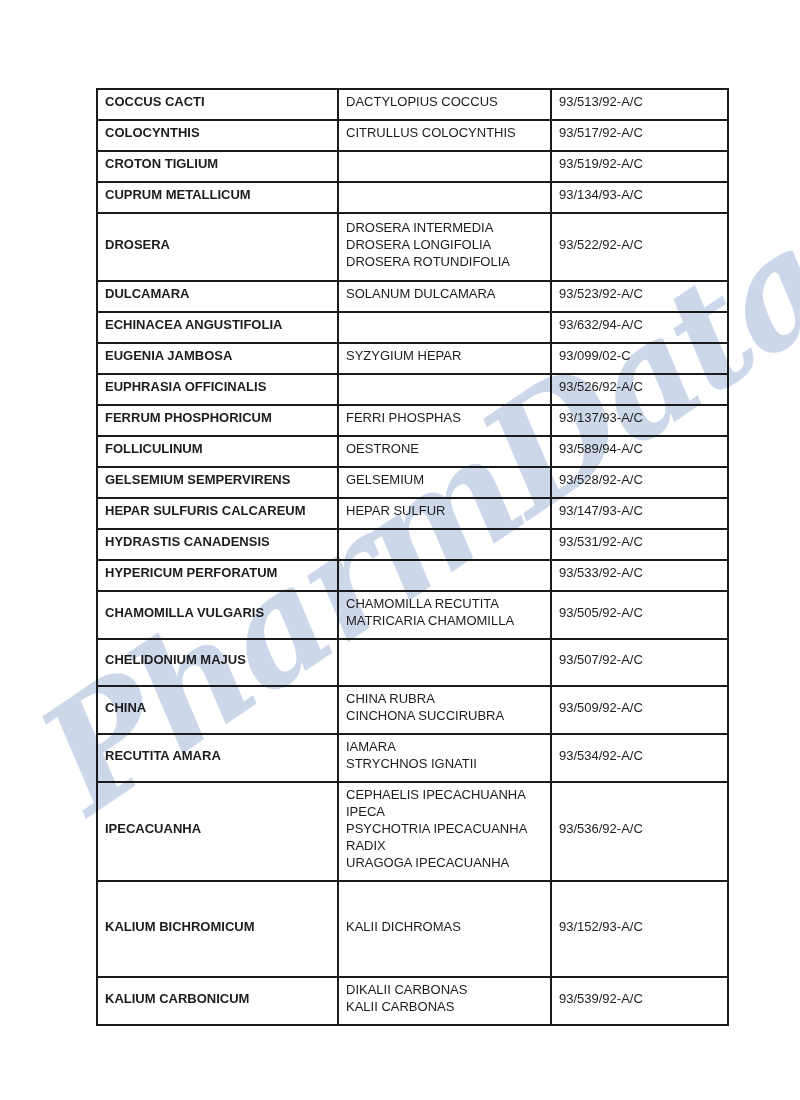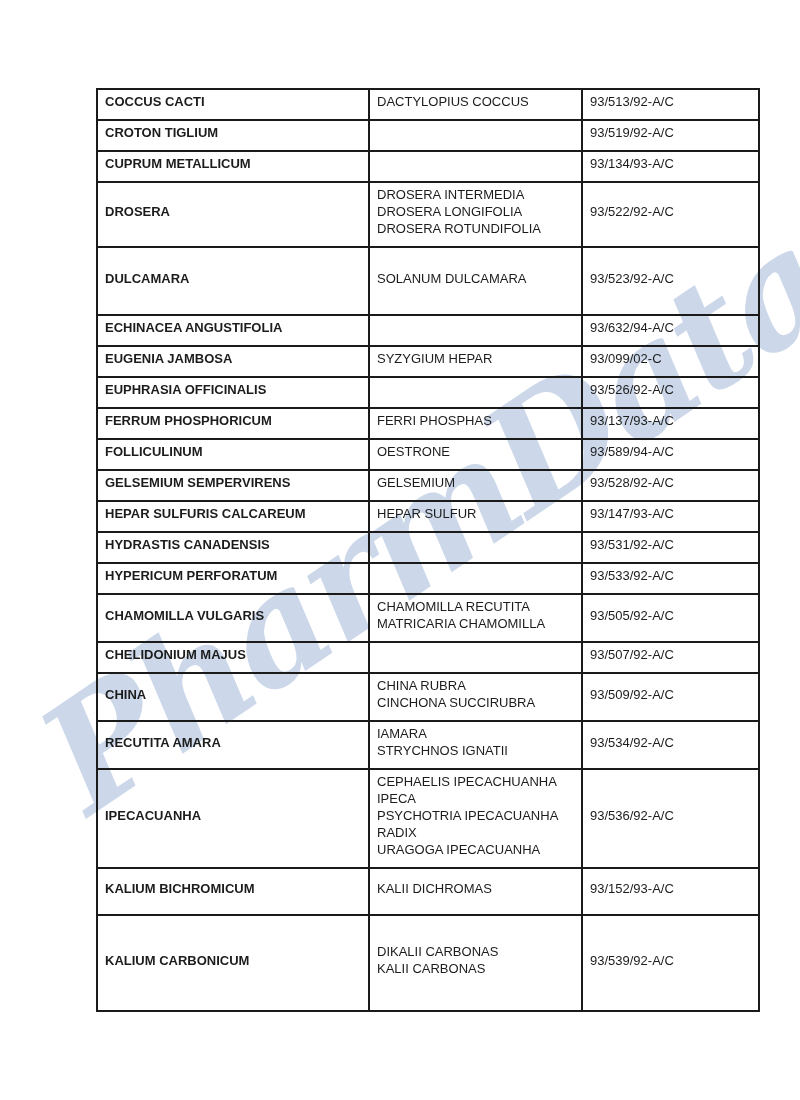--- a/index.html
+++ b/index.html
@@ -43,21 +43,21 @@
   }
   table.registry td {
     border: 2px solid #1a1a1a;
     vertical-align: middle;
     padding: 3px 8px 9px 7px;
     font-size: 13px;
     line-height: 17px;
     background: transparent;
     overflow: hidden;
   }
-  td.c1 { width: 272px; font-weight: 700; }
+  td.c1 { width: 241px; font-weight: 700; }
   td.c2 { width: 213px; }
   td.c3 { width: 177px; }
   tbody tr { height: 29px; }
   tbody tr:nth-child(5)  { height: 68px; }  
   tbody tr:nth-child(17),
   tbody tr:nth-child(19),
   tbody tr:nth-child(20),
   tbody tr:nth-child(23) { height: 47px; }  
   tbody tr:nth-child(21) { height: 96px; }  
   .syn-line { display: block; }
@@ -71,20 +71,27 @@
   <table class="registry">
     <tbody>
   <tr>
     <td class="c1">COCCUS CACTI</td>
     <td class="c2">
             <span class="syn-line">DACTYLOPIUS COCCUS</span>
           </td>
     <td class="c3">93/513/92-A/C</td>
   </tr>
 
+  <tr>
+    <td class="c1">COLOCYNTHIS</td>
+    <td class="c2">
+            <span class="syn-line">CITRULLUS COLOCYNTHIS</span>
+          </td>
+    <td class="c3">93/517/92-A/C</td>
+  </tr>
 
   <tr>
     <td class="c1">CROTON TIGLIUM</td>
     <td class="c2"></td>
     <td class="c3">93/519/92-A/C</td>
   </tr>
 
   <tr>
     <td class="c1">CUPRUM METALLICUM</td>
     <td class="c2"></td>

